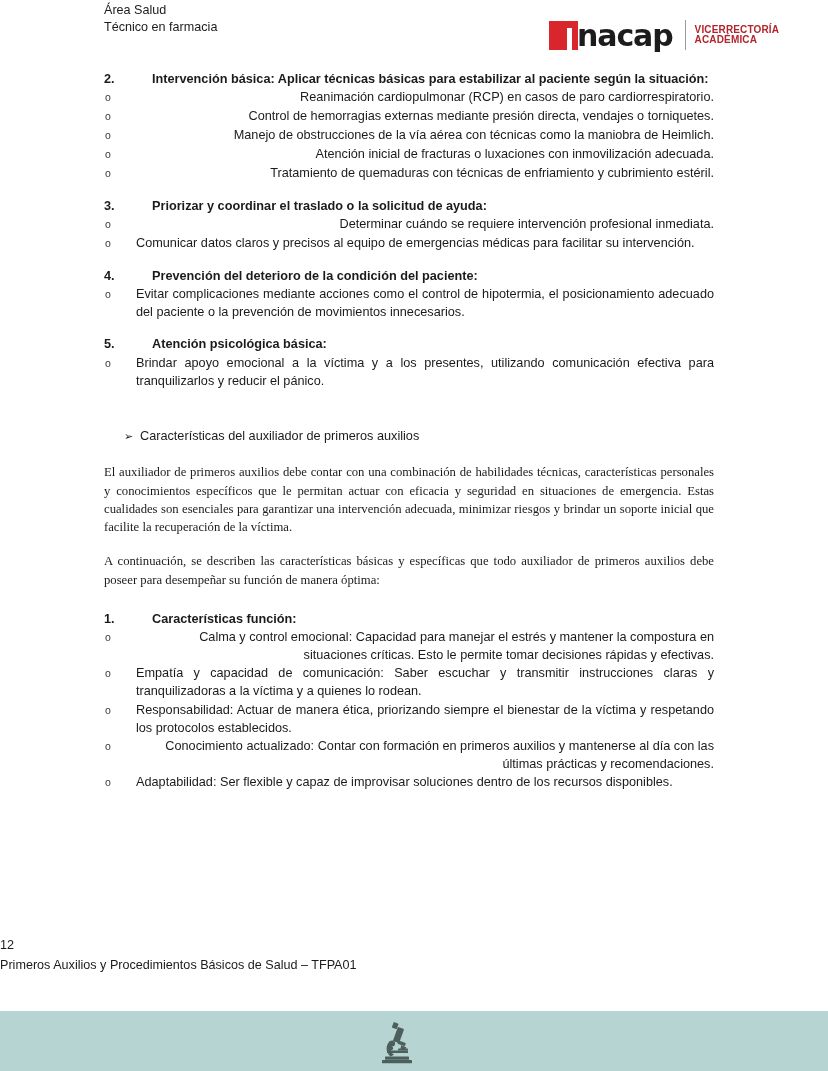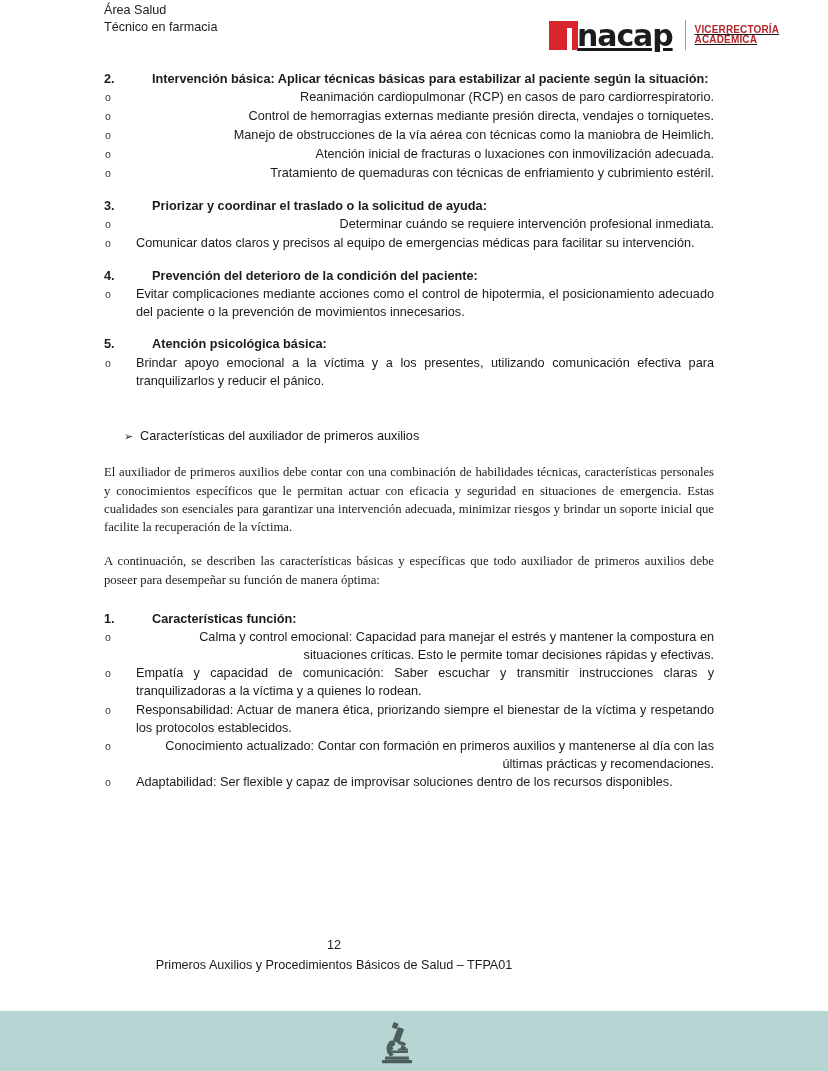--- a/index.html
+++ b/index.html
@@ -45,21 +45,20 @@
   .header-left div { white-space: nowrap; }
 
   
   .logo {
     position: absolute;
     left: 549px;
     top: 17px;
     height: 36px;
     display: flex;
     align-items: center;
-    text-decoration: underline;
   }
   .logo-mark {
     position: relative;
     width: 29px;
     height: 29px;
     background: #d8262c;
     flex: 0 0 auto;
   }
   .logo-mark .stem {
     position: absolute;
@@ -175,21 +174,20 @@
     margin: 0;
     font-family: Liberation Serif, serif;
   }
 
   
   .doc-footer {
     position: absolute;
     left: 0;
     top: 936px;
     width: 668px;
-    text-align: center;
     font-size: 12.6px;
     line-height: 19px;
     color: #1b1b1b;
   }
   .footer-page { margin-bottom: 1px; }
 
   
   .bottom-band {
     position: absolute;
     left: 0;

